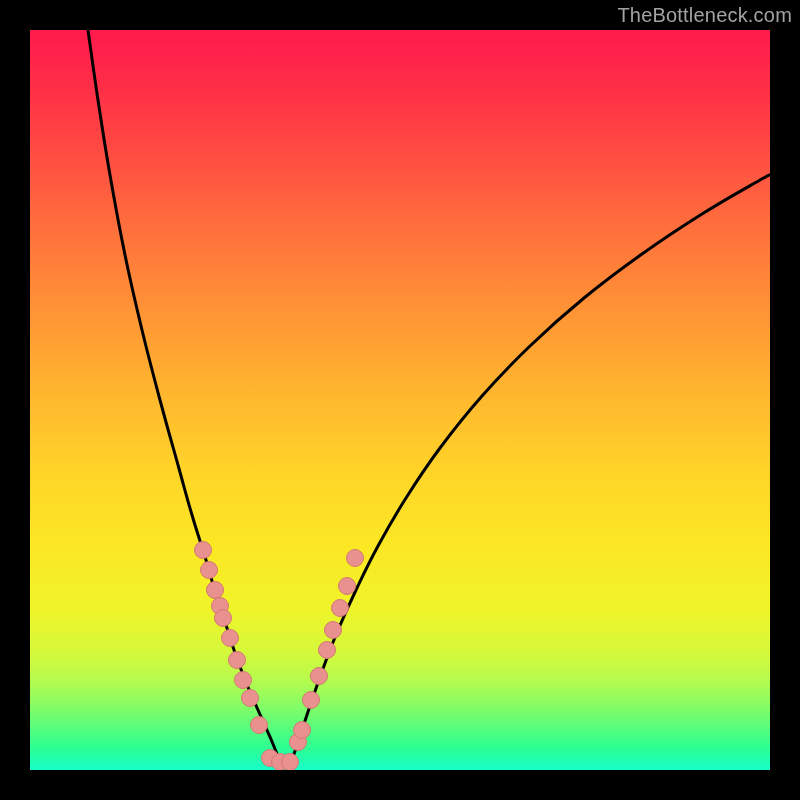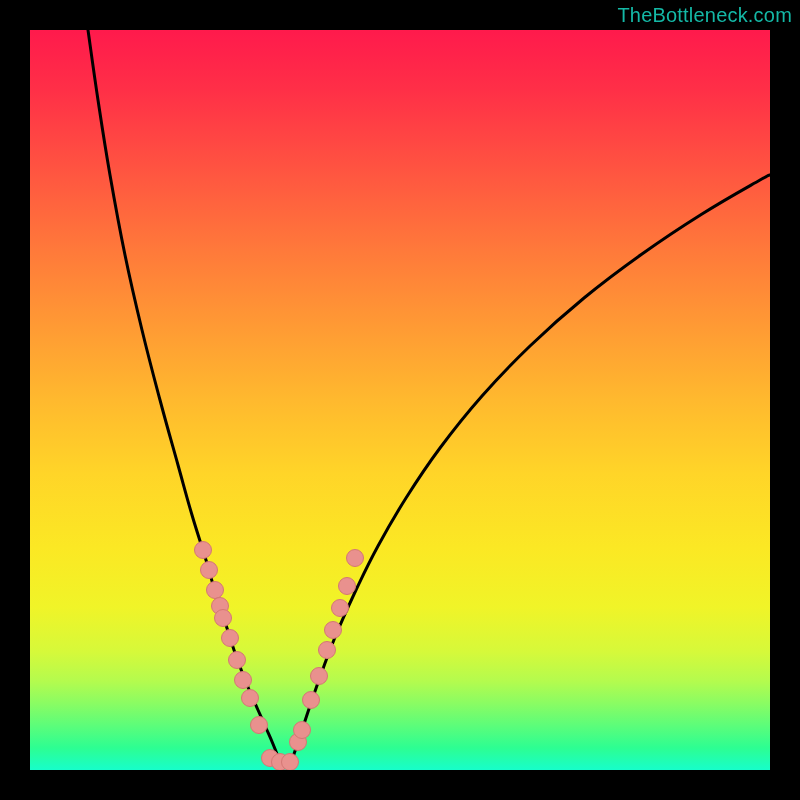--- a/index.html
+++ b/index.html
@@ -50,21 +50,21 @@
     );
   }
   svg.curves {
     position: absolute;
     inset: 0;
   }
   .watermark {
     position: absolute;
     top: 4px;
     right: 8px;
-    color: #14b8a6;
+    color: #a3a3a3;
     font-size: 20px;
     letter-spacing: 0.2px;
     user-select: none;
   }
 </style>
 </head>
 <body>
 
 <div class="frame">
   <div class="plot-area">

